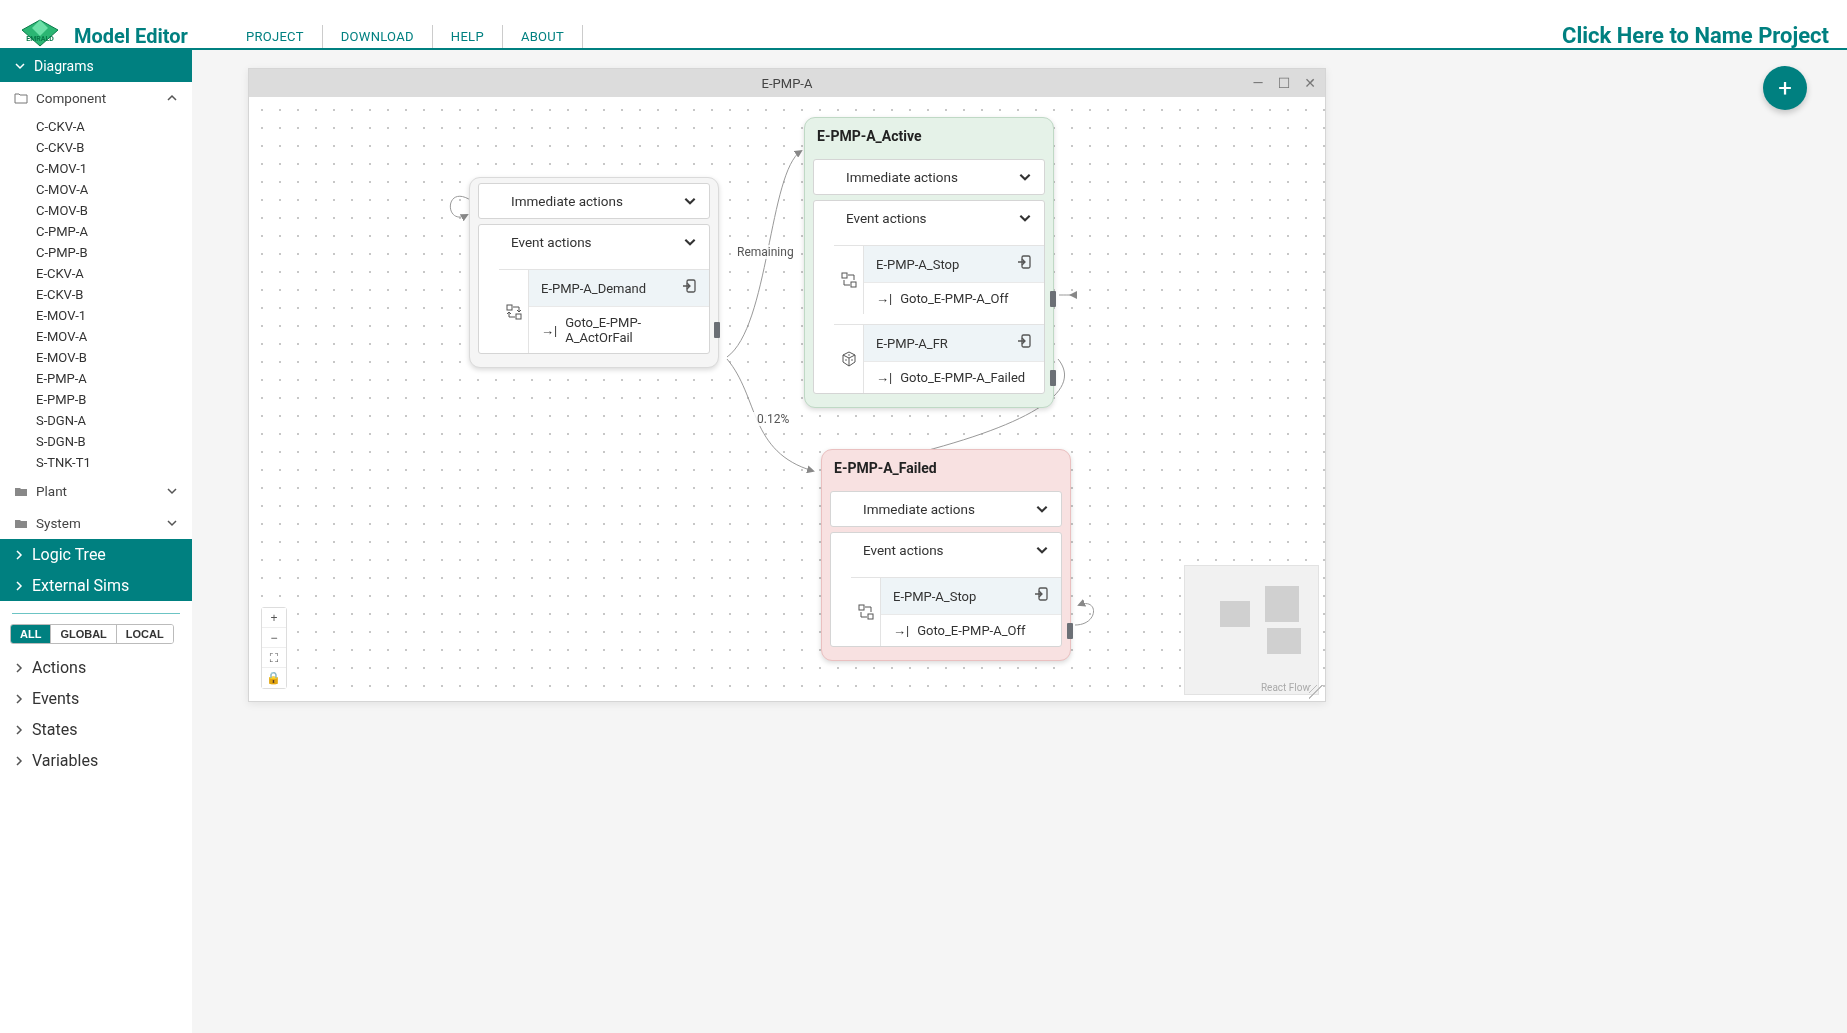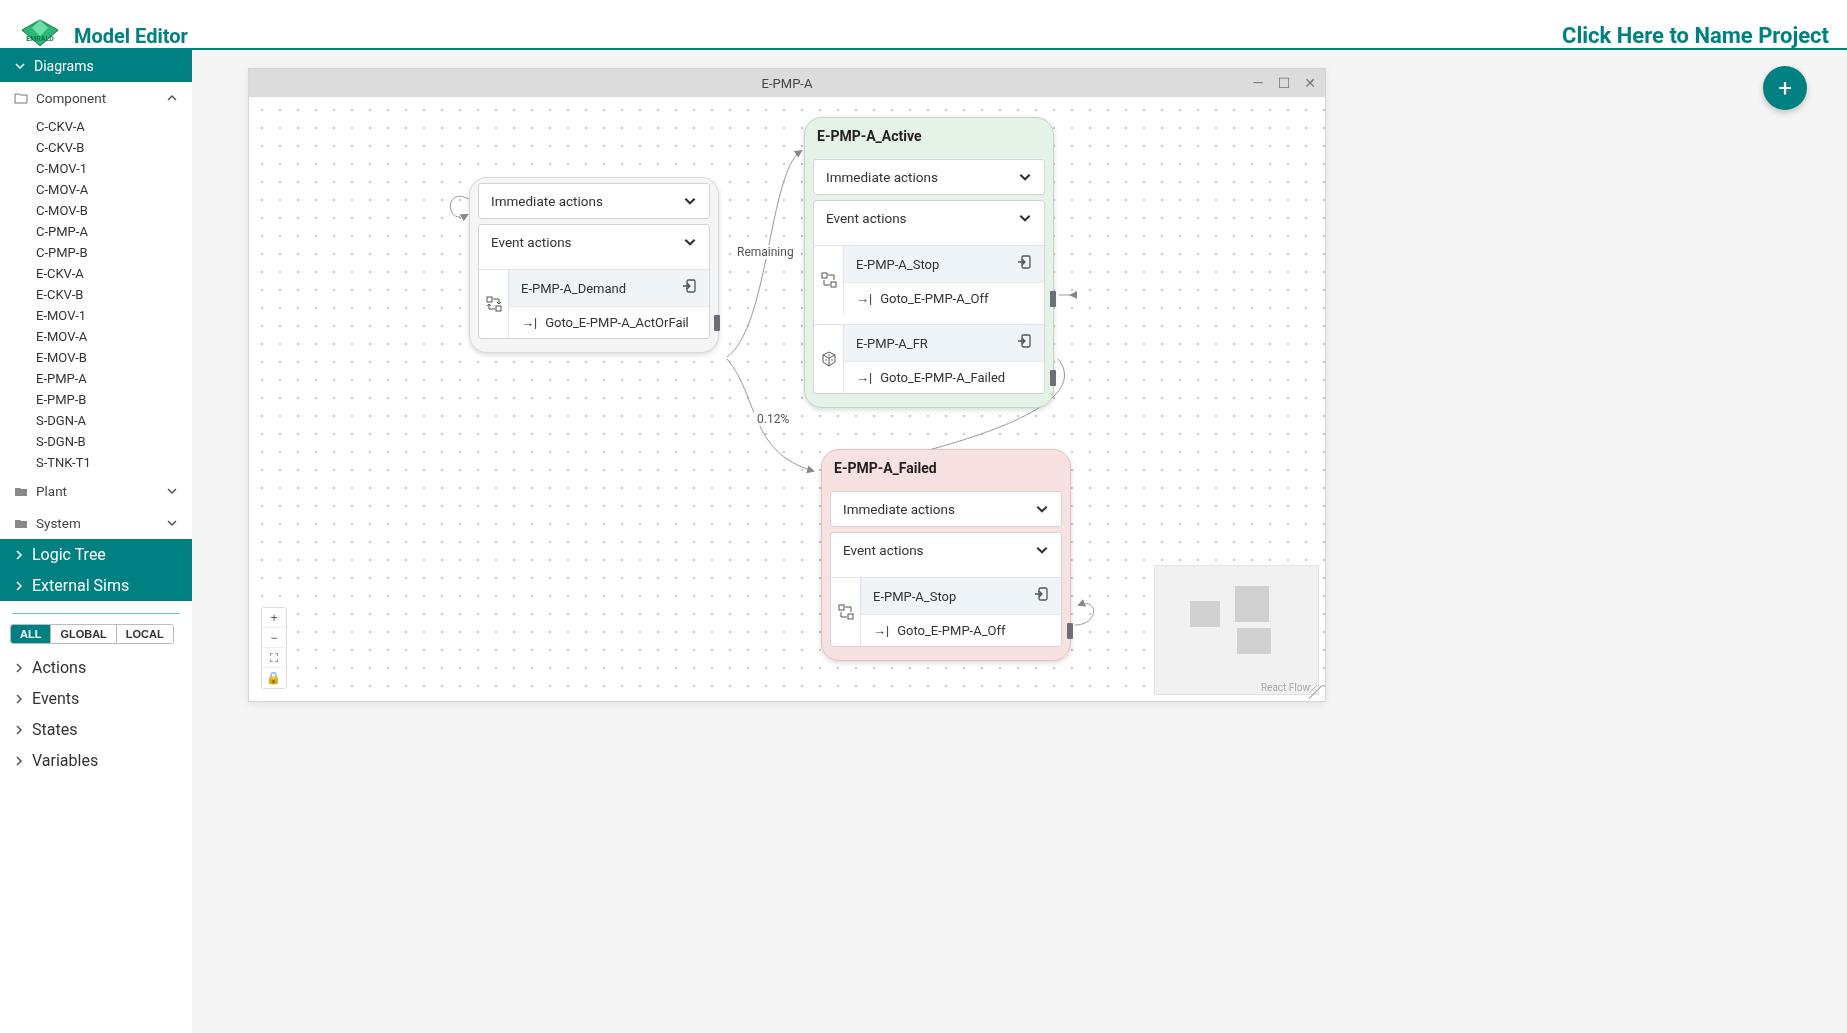--- a/index.html
+++ b/index.html
@@ -35,46 +35,46 @@
     .window { position: relative; width: 1078px; height: 634px; background: #fff; border: 1px solid #d5d5d5; box-shadow: 0 2px 8px rgba(0,0,0,0.08); }
     .win-title { height: 28px; background: #dcdcdc; display: flex; align-items: center; justify-content: center; font-size: 13px; color: #444; position: relative; }
     .win-controls { position: absolute; right: 6px; top: 0; display: flex; gap: 8px; height: 28px; align-items: center; color: #777; }
     .win-controls span { width: 18px; text-align: center; cursor: pointer; font-size: 14px; }
     .flow-body { position: relative; height: calc(100% - 28px); overflow: hidden; }
     .dots-bg { position: absolute; inset: 0; background-image: radial-gradient(#c7c7c7 1px, transparent 1px); background-size: 18px 18px; background-position: 4px 4px; }
     
     .svg-edges { position: absolute; inset: 0; width: 100%; height: 100%; pointer-events: none; }
     .edge-label { position: absolute; font-size: 12px; color: #555; background: rgba(255,255,255,0.85); padding: 0 4px; }
     
-    .node { position: absolute; border-radius: 18px; box-shadow: 0 2px 5px rgba(0,0,0,0.15); }
+    .node { position: absolute; border-radius: 11px; box-shadow: 0 2px 5px rgba(0,0,0,0.15); }
     .node.standby { width: 250px; background: #f5f5f5; border: 1px solid #dadada; }
     .node.active  { width: 250px; background: #e5f2e8; border: 1px solid #bfd9c5; }
     .node.failed  { width: 250px; background: #f8e1e1; border: 1px solid #eac0c0; }
     .node-head { padding: 10px 12px; font-weight: 700; font-size: 14px; color: #222; display: flex; align-items: center; }
     .node-head .start-ring { margin-left: auto; width: 20px; height: 20px; border: 2px solid #2e9d3e; border-radius: 50%; display: flex; align-items: center; justify-content: center; }
     .node-head .start-ring::before { content: ""; display: block; width: 0; height: 0; border-left: 7px solid #2e9d3e; border-top: 4px solid transparent; border-bottom: 4px solid transparent; margin-left: 2px; }
-    .node-section { margin: 5px 8px; background: #fff; border: 1px solid #d5d5d5; border-radius: 3px; }
+    .node-section { margin: 5px 8px; background: #fff; border: 1px solid #d5d5d5; border-radius: 3px; padding-left: 20px; }
     .ns-head { display: flex; align-items: center; padding: 9px 12px; font-size: 13.5px; color: #333; cursor: pointer; }
     .ns-head .chev { margin-left: auto; }
     .event-block { border-top: 1px solid #e3e3e3; margin-top: 10px; }
     .event-row { display: flex; }
     .ev-icon-col { width: 30px; border-right: 1px solid #e3e3e3; display: flex; align-items: center; justify-content: center; color: #555; }
     .ev-content { flex: 1; }
     .ev-title { background: #eef4f7; padding: 8px 12px; font-size: 13px; display: flex; align-items: center; color: #333; position:relative; }
     .ev-title .exit-icon { margin-left: auto; color: #555; font-size: 15px; }
     .ev-action { padding: 8px 12px 8px 12px; font-size: 13px; display: flex; align-items: center; gap: 8px; color: #333; border-top: 1px solid #e9e9e9; position: relative; }
     .port { position: absolute; right: -11px; top: 50%; transform: translateY(-50%); width: 6px; height: 16px; background: #6b6f75; border-radius: 1px; }
     .node.active .port, .node.failed .port { right: -12px; }
     .node-bottom-space { height: 8px; }
     
     .flow-controls { position: absolute; left: 12px; bottom: 12px; background: #fff; border: 1px solid #ddd; border-radius: 3px; display: flex; flex-direction: column; }
     .flow-controls button { width: 24px; height: 20px; border: none; background: #fff; cursor: pointer; border-bottom: 1px solid #eee; color: #555; font-size: 12px; }
     .flow-controls button:last-child { border-bottom: none; }
     
-    .minimap { position: absolute; right: 6px; bottom: 6px; width: 165px; height: 130px; background: #f1f1f1; border: 1px solid #e2e2e2; }
+    .minimap { position: absolute; right: 6px; bottom: 6px; width: 135px; height: 130px; background: #f1f1f1; border: 1px solid #e2e2e2; }
     .minimap .mn { position: absolute; background: #d0d0d0; }
     .attribution { position: absolute; right: 8px; bottom: 1px; font-size: 10px; color: #aaa; }
 
     .resize-handle { position:absolute; right:2px; bottom:2px; width:14px; height:14px; pointer-events:none; }
     .resize-handle::before { content:""; position:absolute; right:0; bottom:0; width:14px; height:14px;
         background:
          linear-gradient(135deg, transparent 9px, #bbb 9px, #bbb 10px, transparent 10px),
          linear-gradient(135deg, transparent 5px, #bbb 5px, #bbb 6px, transparent 6px),
          linear-gradient(135deg, transparent 1px, #bbb 1px, #bbb 2px, transparent 2px);
     }
@@ -86,20 +86,26 @@
 </head>
 <body>
 
 <div class="topbar">
   <svg class="logo" viewBox="0 0 44 30">
     <polygon points="22,2 40,12 22,28 4,12" fill="#2bb673" stroke="#0a7a4a" stroke-width="1"></polygon>
     <polygon points="22,2 30,10 22,18 14,10" fill="#6de0a8"></polygon>
     <text x="22" y="23" text-anchor="middle" font-size="7" fill="#0a7a4a" font-weight="700">EMRALD</text>
   </svg>
   <div class="app-title">Model Editor</div>
+  <nav class="nav">
+    <a>PROJECT</a>
+    <a>DOWNLOAD</a>
+    <a>HELP</a>
+    <a>ABOUT</a>
+  </nav>
   <div class="project-name">Click Here to Name Project</div>
 </div>
 
 <div class="layout">
   <aside class="sidebar">
     <div class="side-header">
       <span class="chev">
           <svg width="12" height="12" viewBox="0 0 12 12">
             <path d="M2 4 L6 8 L10 4" stroke="#fff" stroke-width="1.5" fill="none"></path>
           </svg>

